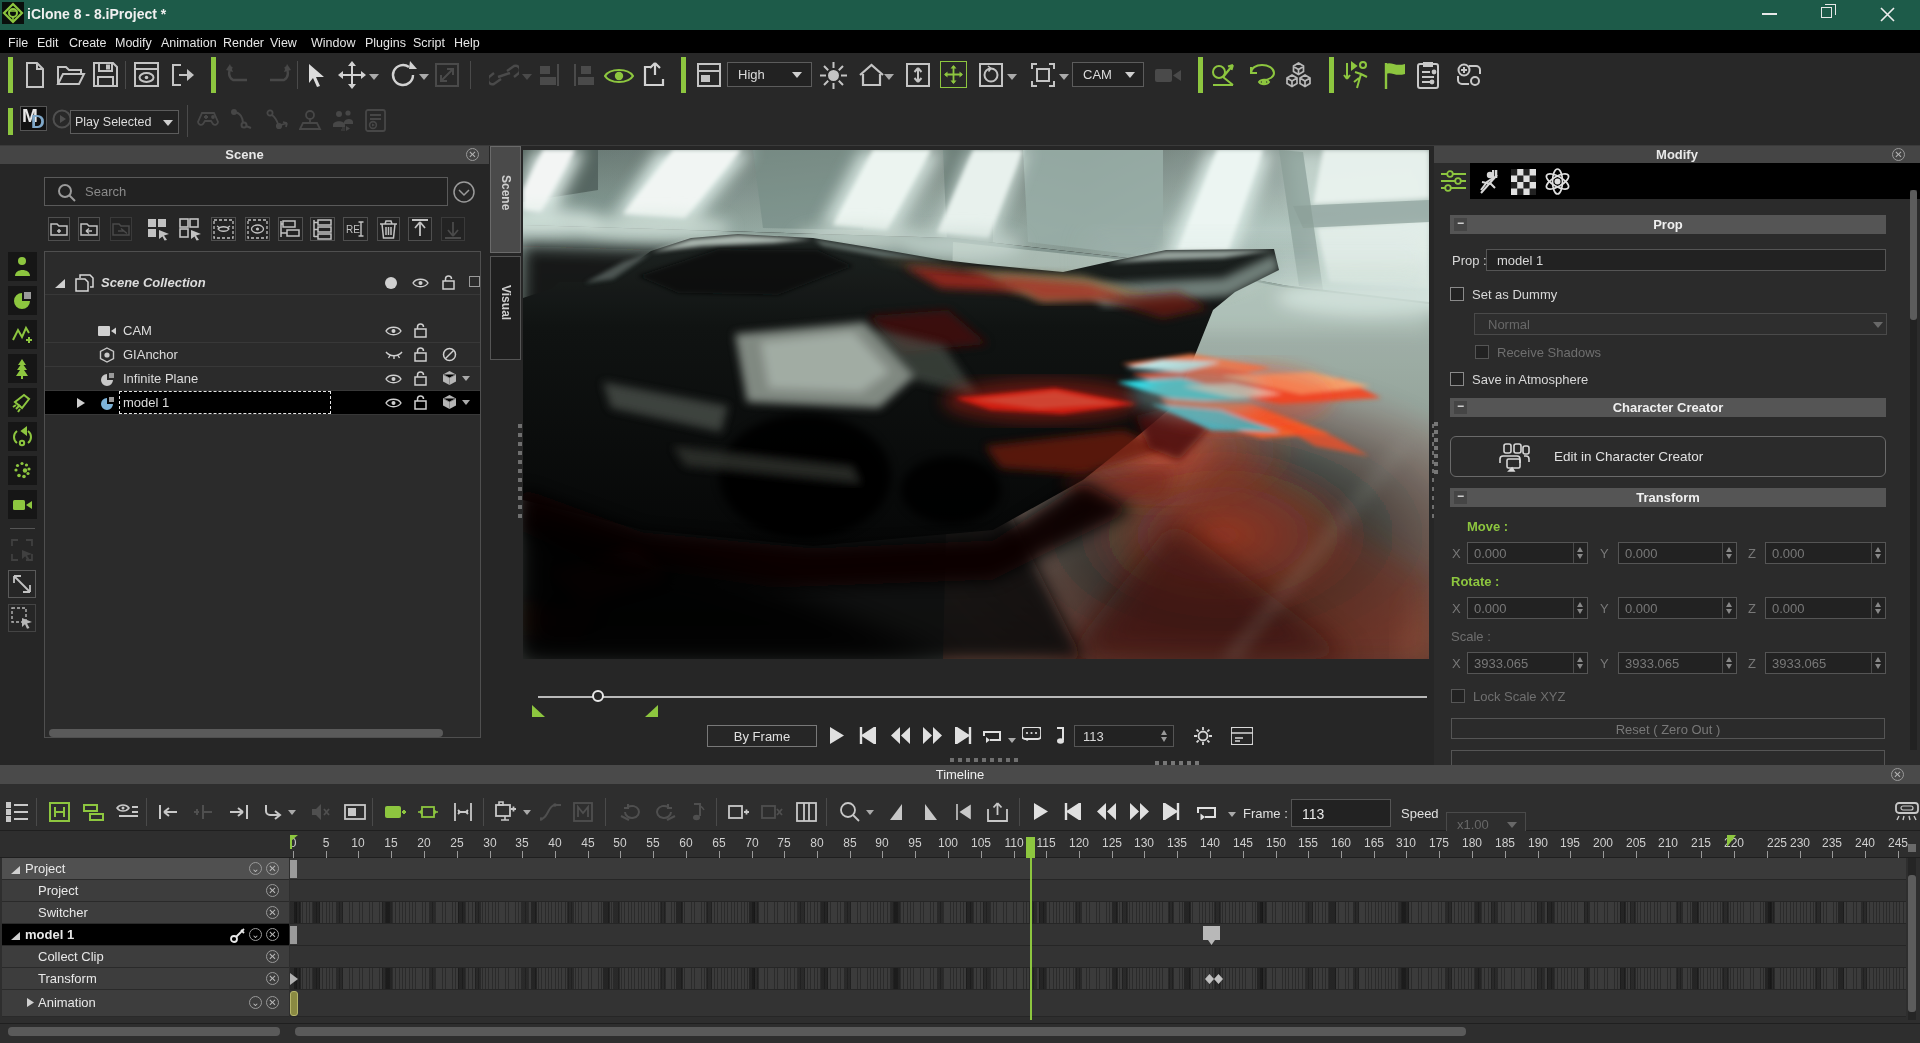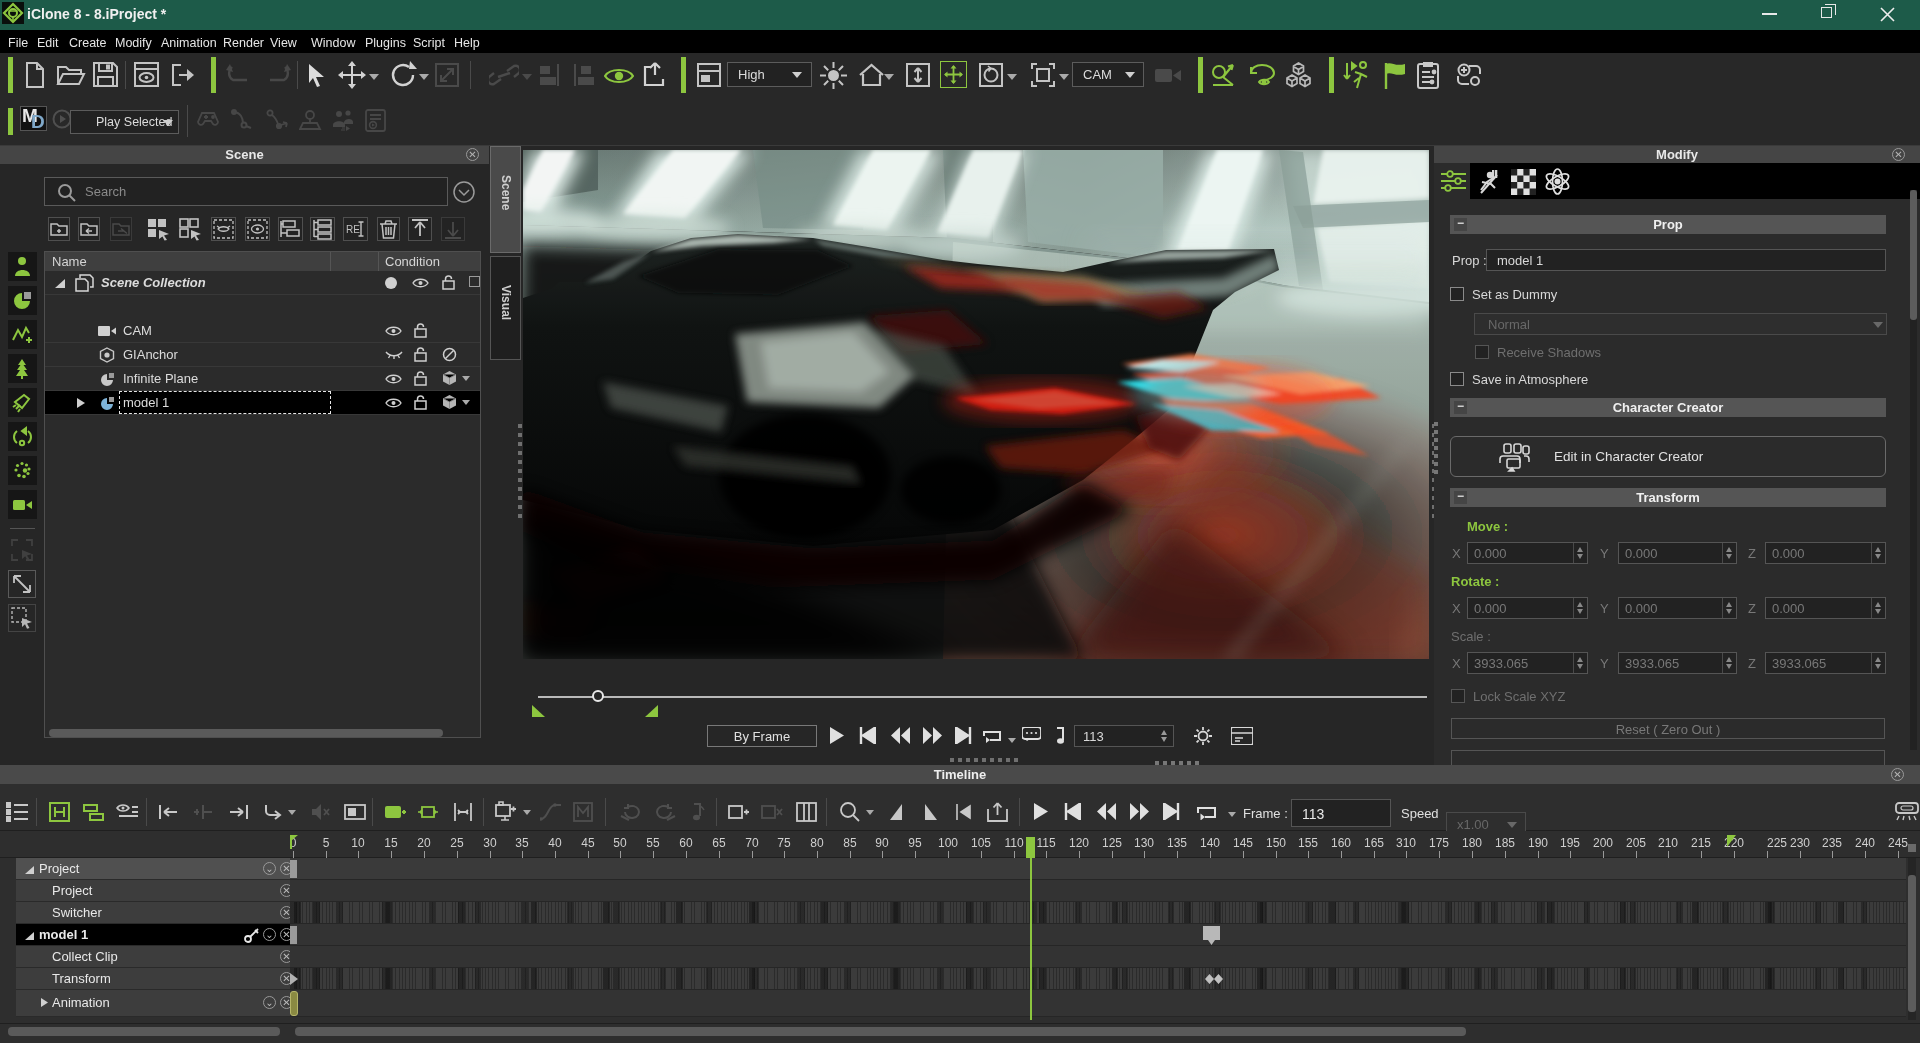--- a/index.html
+++ b/index.html
@@ -45,23 +45,23 @@
 .udt{position:absolute;left:3px;width:0;height:0;border-left:3.5px solid transparent;border-right:3.5px solid transparent;}
 .xyz{position:absolute;color:#787878;font-size:13px;}
 .greenlbl{position:absolute;color:#8dc63f;font-size:13px;font-weight:bold;}
 
 #viewportArea{left:521px;top:146px;width:913px;height:619px;background:#262626;}
 #tabScene{left:490px;top:146px;width:31px;height:107px;background:#4a4a4a;border:1px solid #6a6a6a;}
 #tabVisual{left:490px;top:256px;width:31px;height:104px;background:#1f1f1f;border:1px solid #555;}
 .vtext{color:#cfcfcf;font-size:12px;font-weight:bold;writing-mode:vertical-rl;margin:28px auto 0;display:block;width:14px;}
 
 #timeline{left:0;top:765px;width:1920px;height:278px;background:#2e2e2e;}
-#tlhead{left:0;top:0;width:1920px;height:19px;background:#4a4a4a;color:#eee;font-weight:bold;font-size:13px;text-align:center;line-height:19px;}
+#tlhead{left:0;top:0;width:1920px;height:19px;background:#4a4a4a;color:#eee;font-weight:normal;font-size:13px;text-align:center;line-height:19px;}
 #tltools{left:0;top:19px;width:1920px;height:47px;background:#2e2e2e;border-bottom:1px solid #1f1f1f;}
-.trow{position:absolute;left:16px;width:287px;height:22px;background:#3d3d3d;border-bottom:1px solid #2a2a2a;color:#e8e8e8;font-size:13px;}
+.trow{position:absolute;left:2px;width:287px;height:22px;background:#3d3d3d;border-bottom:1px solid #2a2a2a;color:#e8e8e8;font-size:13px;}
 .trow .cx{position:absolute;top:4px;width:13px;height:13px;border:1px solid #999;border-radius:50%;color:#bbb;font-size:10px;line-height:11px;text-align:center;}
 .lane{position:absolute;left:290px;width:1616px;height:22px;background:#333;border-bottom:1px solid #262626;}
 .stripes{background:repeating-linear-gradient(90deg, rgba(15,15,15,0.5) 0px, rgba(15,15,15,0.5) 6.6px, rgba(0,0,0,0) 6.6px, rgba(0,0,0,0) 72.6px),repeating-linear-gradient(90deg, rgba(20,20,20,0.45) 0px, rgba(20,20,20,0.45) 6.6px, rgba(0,0,0,0) 6.6px, rgba(0,0,0,0) 46.2px),repeating-linear-gradient(90deg, #3b3b3b 0px, #3b3b3b 2.5px, #2b2b2b 2.5px, #2b2b2b 3.32px);background-position:23px 0,0 0,0 0;}
 </style>
 </head>
 <body>
 <div id="app">
 
 <div id="titlebar" class="abs">
   <div id="logo" class="abs">
@@ -288,21 +288,21 @@
 <div id="toolbar2" class="abs">
   <div class="gbar abs" style="left:8px;top:11px;height:27px;"></div>
   <div class="abs" style="left:20px;top:9px;width:27px;height:25px;background:#111;border:1px solid #555;"></div>
   <div class="abs" style="left:22px;top:8px;color:#e8e8e8;font-weight:bold;font-size:19px;">M</div>
   <div class="abs" style="left:31px;top:14px;color:#7fa8c9;font-weight:bold;font-size:19px;">D</div>
   <svg class="abs" style="left:52px;top:12px;" width="20" height="20" viewBox="0 0 20 20">
         <circle cx="10" cy="10" r="8.5" fill="none" stroke="#4f4f4f" stroke-width="2"></circle>
         <path d="M8 6 l6 4 -6 4 z" fill="#4f4f4f"></path>
       </svg>
   <div class="ddbox abs" style="left:70px;top:13px;width:109px;height:24px;">
-        <span style="position:absolute;left:25px;top:4px;font-size:12.5px;">Play Selected</span>
+        <span style="position:absolute;left:4px;top:4px;font-size:12.5px;">Play Selected</span>
         <div class="ddarrow abs" style="left:92px;top:9px;"></div>
       </div>
   <div class="vsep abs" style="left:187px;top:8px;height:32px;"></div>
   <svg class="abs" style="left:196px;top:12px;" width="24" height="20" viewBox="0 0 24 20">
         <g stroke="#474747" stroke-width="1.8" fill="none">
           <path d="M6 4 h12 l4 9 a3 3 0 0 1 -5 2 l-2 -3 h-6 l-2 3 a3 3 0 0 1 -5 -2 z"></path>
           <path d="M8 8 h4 M10 6 v4"></path>
           <circle cx="17" cy="8" r="1" fill="#474747"></circle>
         </g>
       </svg>
@@ -537,26 +537,20 @@
         </svg>
       </div>
   <div class="abs" style="left:8px;top:458px;width:28px;height:28px;border:1px solid #444;">
         <svg width="26" height="26" viewBox="0 0 26 26">
           <rect x="3" y="3" width="14" height="14" fill="none" stroke="#b5b5b5" stroke-width="1.4" stroke-dasharray="3 2"></rect>
           <path d="M13 13 L23 17 L18 18.5 L20.5 23 L18 23.8 L16 19.3 L13 22 Z" fill="#b5b5b5"></path>
         </svg>
       </div>
 
   <div id="treebox" class="abs">
-    <div class="abs" style="left:0;top:0;width:435px;height:19px;background:#3f3f3f;color:#d5d5d5;font-size:13px;">
-      <span style="position:absolute;left:7px;top:2px;">Name</span>
-      <span style="position:absolute;left:340px;top:2px;">Condition</span>
-      <div class="abs" style="left:285px;top:0;width:1px;height:19px;background:#555;"></div>
-      <div class="abs" style="left:333px;top:0;width:1px;height:19px;background:#555;"></div>
-    </div>
     <div class="throw" style="top:19px;">
       <svg class="abs" style="left:10px;top:8px;" width="10" height="9" viewBox="0 0 10 9">
             <path d="M0 9 L10 9 L10 0 Z" fill="#cfcfcf" transform="rotate(0 5 4.5)"></path>
           </svg>
       <svg class="abs" style="left:30px;top:3px;" width="20" height="18" viewBox="0 0 20 18">
             <path d="M5 4 V1 h10 l3 3 v9 h-3" fill="none" stroke="#d8d8d8" stroke-width="1.5"></path>
             <path d="M1 17 V5 h9 l3 3 h0 v9 z" fill="none" stroke="#d8d8d8" stroke-width="1.5"></path>
           </svg>
       <span style="position:absolute;left:56px;top:4px;font-weight:bold;font-style:italic;">Scene Collection</span>
       <circle class="abs" style="left:340px;top:6px;width:12px;height:12px;border-radius:50%;background:#d0d0d0;"></circle>

